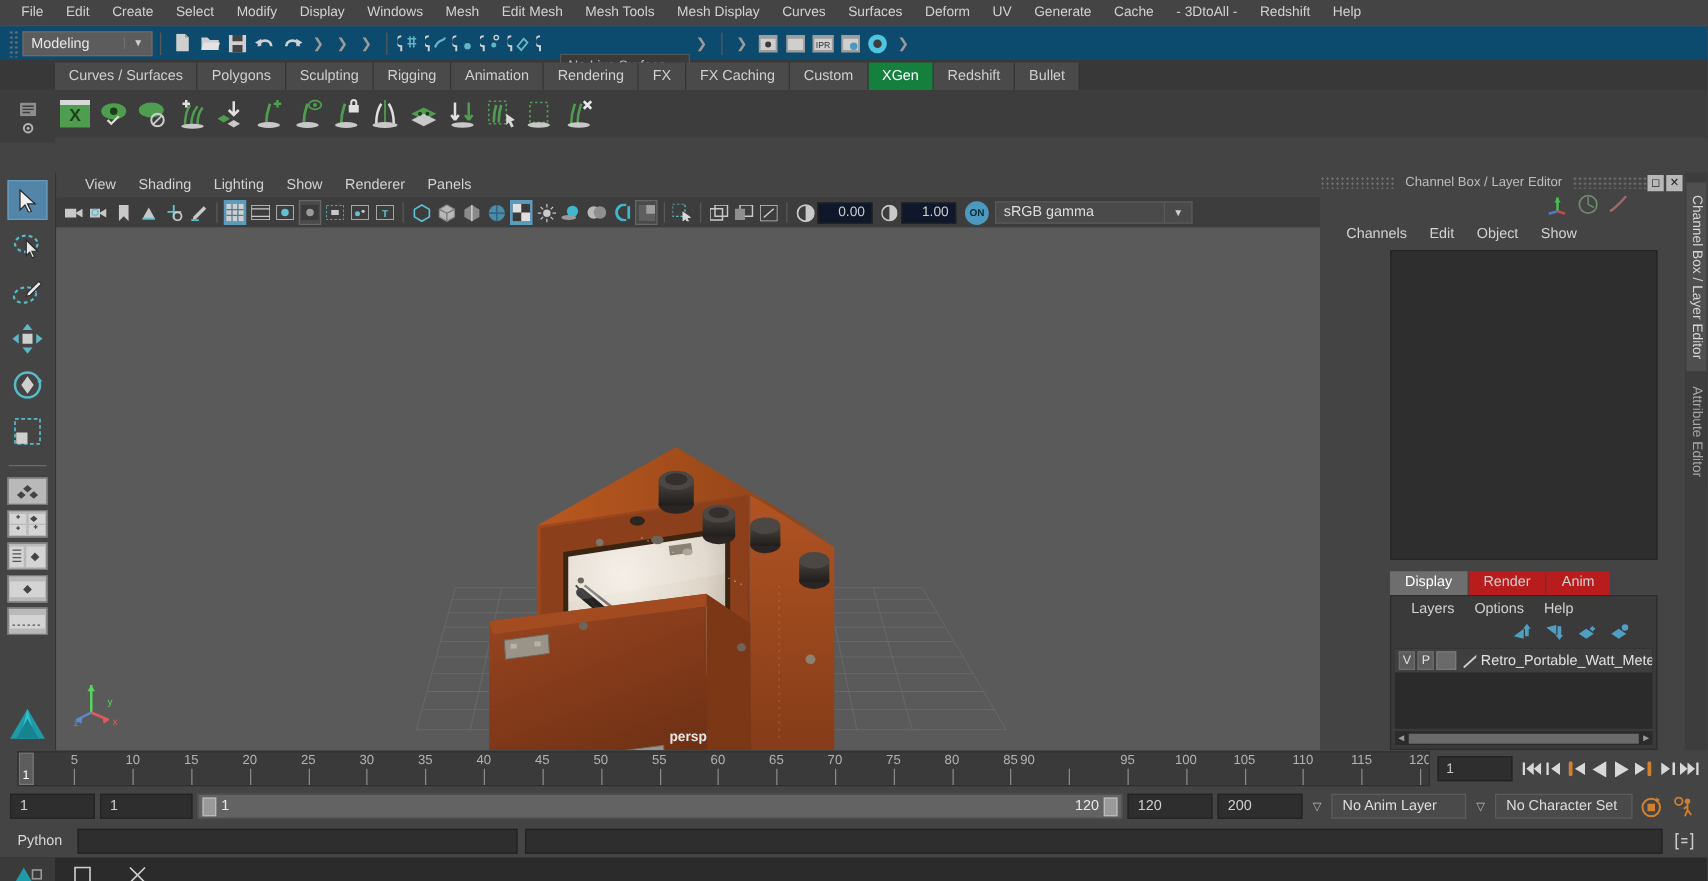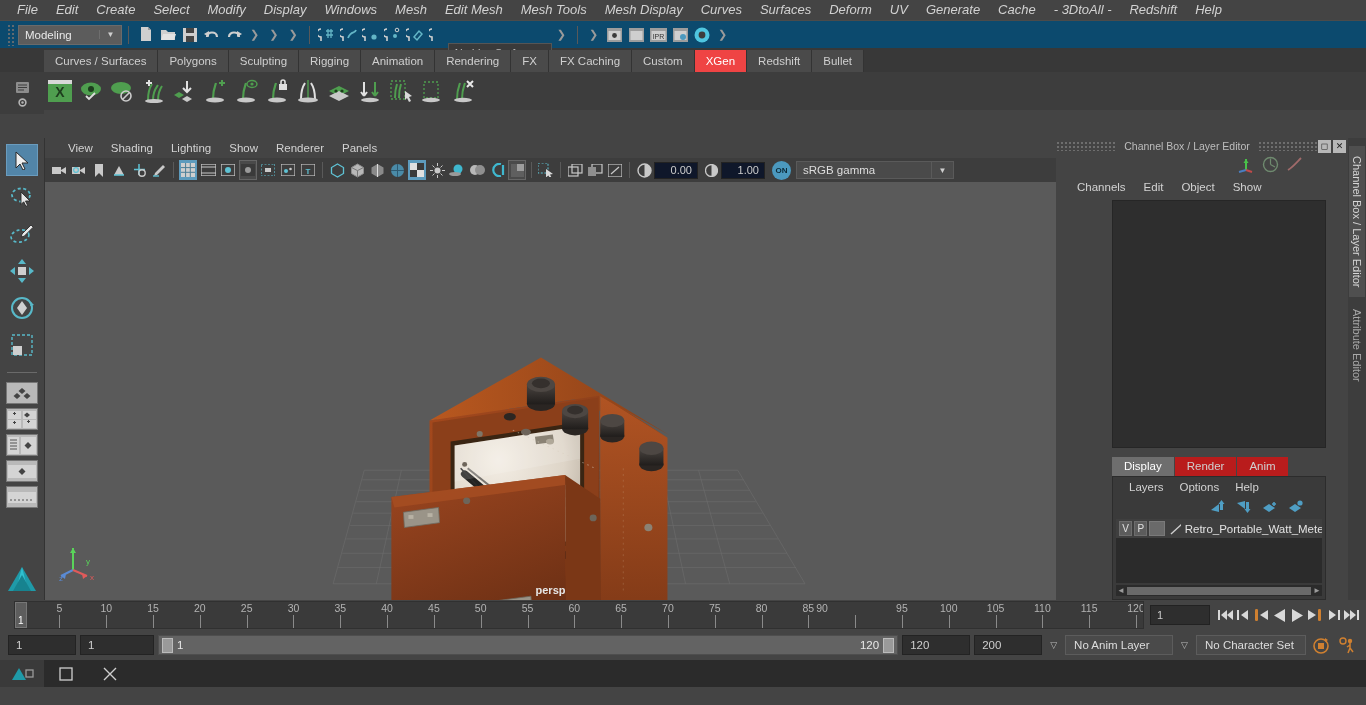--- a/index.html
+++ b/index.html
@@ -8,42 +8,42 @@
     width:1366px; height:705px;
     font-family:"Liberation Sans", sans-serif;
     font-size:11px; color:#c8c8c8;
     background:#444444; overflow:hidden;
     -webkit-font-smoothing:antialiased;
   }
   .app { position:relative; width:1366px; height:705px; background:#444; }
 
   
   .menubar{ height:20px; background:#444444; display:flex; align-items:center; padding-left:8px; }
-  .menubar .mi{ padding:0 9px; height:20px; line-height:20px; font-size:13px; color:#d2d2d2; white-space:nowrap;font-style:italic; }
+  .menubar .mi{ padding:0 9px; height:20px; line-height:20px; font-size:11px; color:#d2d2d2; white-space:nowrap; }
 
   
   .statusline{ height:28px; background:#0c4a6e; display:flex; align-items:center; padding:0 4px; border-top:1px solid #4b4b4b;}
   .grip{ width:8px; height:22px; background:
       radial-gradient(circle, #707070 1px, transparent 1.2px) 0 0/4px 4px; opacity:.85; margin:0 3px; }
   .menuset{ display:flex; align-items:center; background:#5c5c5c; height:20px; width:104px; border:1px solid #6a6a6a;}
   .menuset .lbl{ flex:1; padding-left:6px; font-size:11.5px; color:#e8e8e8; }
   .menuset .arrow{ width:22px; text-align:center; color:#cfcfcf; font-size:8px; border-left:1px solid #6e6e6e;}
   .sep{ width:1px; height:18px; background:#595959; margin:0 6px; }
   .ticon{ width:22px; height:22px; display:flex; align-items:center; justify-content:center; }
   .ticon svg{ display:block; }
   .livefield{ height:20px; width:104px; background:#3a3a3a; border:1px solid #555;
               display:flex; align-items:center; padding-left:6px; color:#c0c0c0; font-size:11px;margin-top:36px; }
   .tarrow{ color:#9a9a9a; font-size:11px; padding:0 5px; }
 
   
   .shelfwrap{ background:#444; }
   .shelftabs{ height:24px; display:flex; align-items:flex-end; background:#383838; padding-left:44px; }
   .shelftab{ height:22px; line-height:22px; padding:0 11px; font-size:11.5px; color:#cfcfcf;
              background:#4a4a4a; border-right:1px solid #333; }
-  .shelftab.active{ background:#ef4444; color:#fff; }
+  .shelftab.active{ background:#15803d; color:#fff; }
   .shelfbar{ height:38px; background:#3d3d3d; display:flex; align-items:center; padding-left:4px; }
   .shelficon{ width:31px; height:32px; display:flex; align-items:center; justify-content:center; }
   .shelfleft{ position:absolute; left:0; top:76px; width:44px; height:38px; background:#3d3d3d;
               display:flex; align-items:center; justify-content:center; flex-direction:column; }
   .shelfleft .b{ width:20px; height:15px; display:flex; align-items:center; justify-content:center; }
 
   
   .mainrow{ display:flex; height:462px; background:#444;margin-top:28px; }
 
   
@@ -1145,20 +1145,31 @@
     </div>
     <div class="cmdicon">
       <svg width="18" height="17">
           <circle cx="5" cy="4" r="3" fill="none" stroke="#d08030" stroke-width="1.4"></circle>
           <circle cx="12" cy="4" r="2.2" fill="#d08030"></circle>
           <path d="M12 6v5l3 4M12 8l-3 2M12 11l-2 5" stroke="#d08030" stroke-width="1.5" fill="none"></path>
         </svg>
     </div>
   </div>
 
+  <div class="cmdrow">
+    <div class="cmdlbl">Python</div>
+    <div class="cmdinput"></div>
+    <div class="cmdout"></div>
+    <div class="cmdicon">
+      <svg width="15" height="14">
+          <path d="M3 1 L1 1 L1 13 L3 13 M12 1 L14 1 L14 13 L12 13" stroke="#c9c9c9" stroke-width="1.3" fill="none"></path>
+          <path d="M5 5h5M5 8h5" stroke="#c9c9c9" stroke-width="1.1"></path>
+        </svg>
+    </div>
+  </div>
 
   <div class="taskbar">
     <div class="tbitem act">
       <svg width="24" height="16">
           <path d="M2 14L9 2l7 12z" fill="#1f9aa8"></path>
           <rect x="16" y="4" width="7" height="7" fill="none" stroke="#9a9a9a" stroke-width="1.3"></rect>
         </svg>
     </div>
     <div class="tbitem">
       <svg width="14" height="14">

